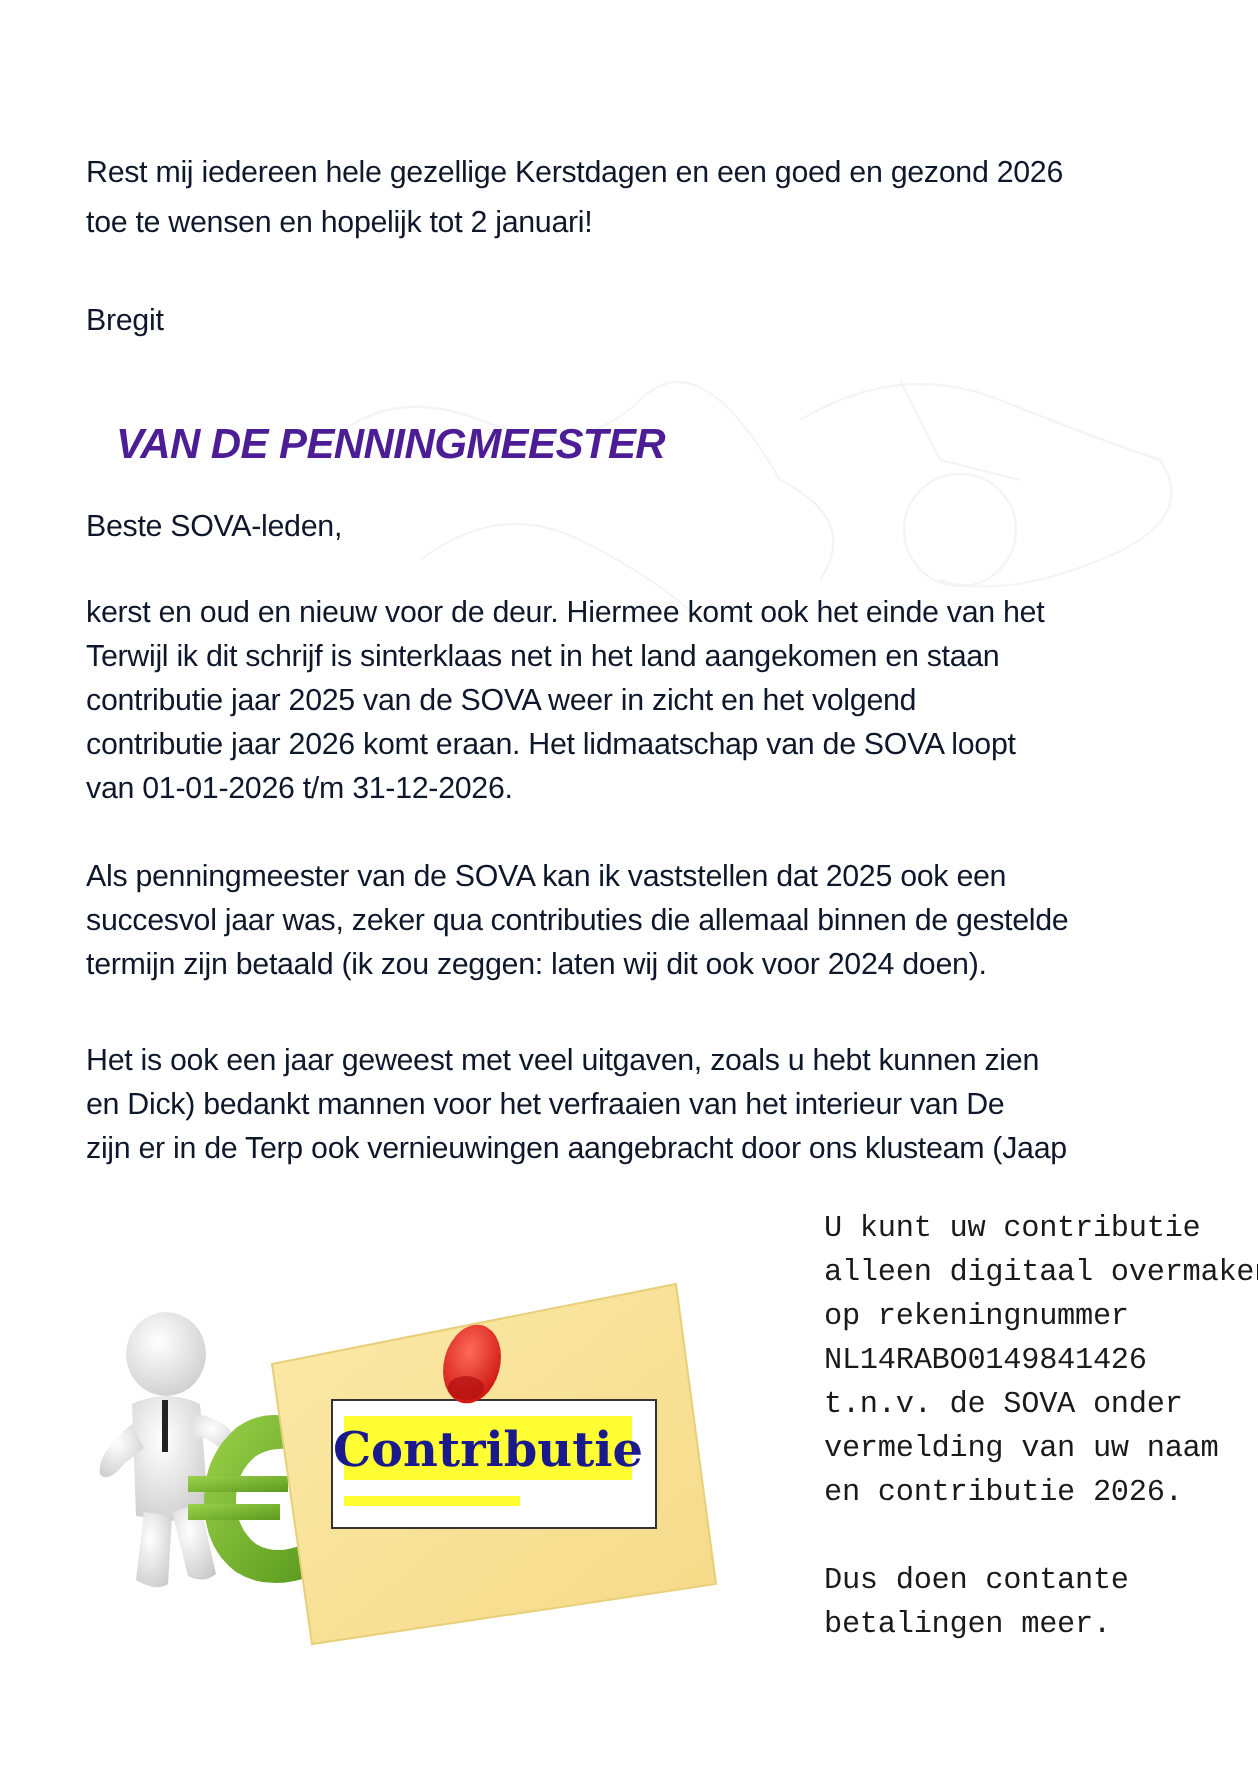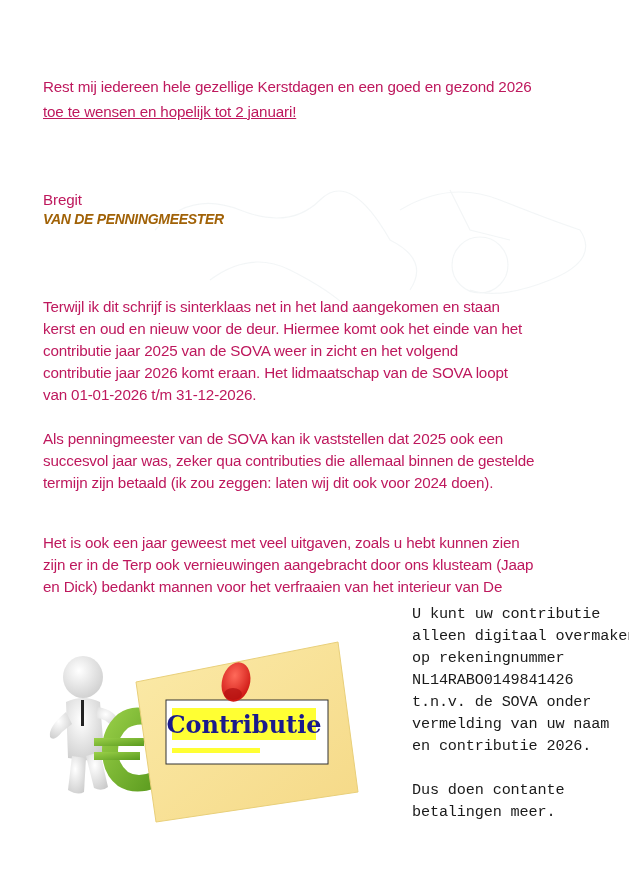--- a/index.html
+++ b/index.html
@@ -6,29 +6,29 @@
     body {
       width: 629px; height: 892px; position: relative; overflow: hidden;
       font-family: "DejaVu Sans", sans-serif;
       color: #1a1a1a;
     }
     .page { position: absolute; left: 0; top: 0; width: 629px; height: 892px; }
     .watermark { position: absolute; left: 150px; top: 170px; width: 460px; height: 150px; opacity: 0.55; }
     .txt {
       position: absolute; left: 43px;
       font-family: "Liberation Sans", sans-serif;
-      font-size: 15.2px; line-height: 22px; color: #be185d;
+      font-size: 15.2px; line-height: 22px; color: #0f172a;
       letter-spacing: -0.15px;
     }
     .txt p { margin: 0; white-space: nowrap; }
     .heading {
-      position: absolute; left: 43px; top: 211px;
+      position: absolute; left: 58px; top: 211px;
       font-family: "Liberation Sans", sans-serif;
       font-weight: bold; font-style: italic;
-      font-size: 14px; color: #a16207; letter-spacing: -0.3px;
+      font-size: 21px; color: #4c1d95; letter-spacing: -0.3px;
     }
     .side {
       position: absolute; left: 412px; top: 603px;
       font-family: Liberation Mono, monospace;
       font-size: 15.2px; line-height: 22px; color: #1a1a1a; letter-spacing: -0.15px;
     }
     .side p { margin: 0; white-space: nowrap; }
     .illus { position: absolute; left: 38px; top: 632px; width: 350px; height: 195px; }
     .note-label {
       font-family: "DejaVu Serif", serif; font-weight: bold;
@@ -44,48 +44,51 @@
       <path d="M5 60 Q40 20 90 40 T170 30 T240 70 Q280 90 260 120"></path>
       <path d="M250 40 Q300 10 350 30 T430 60 Q450 90 400 110 T320 120"></path>
       <path d="M60 110 Q100 80 140 100 T200 140"></path>
       <circle cx="330" cy="95" r="28"></circle>
       <path d="M300 20 L320 60 L360 70"></path>
     </g>
   </svg>
 
   <div class="txt" style="top:74px;">
     <p style="line-height:25px;">Rest mij iedereen hele gezellige Kerstdagen en een goed en gezond 2026</p>
-    <p style="line-height:25px;text-decoration:underline;">toe te wensen en hopelijk tot 2 januari!</p>
+    <p style="line-height:25px;">toe te wensen en hopelijk tot 2 januari!</p>
   </div>
 
-  <div class="txt" style="top:150px;margin-top:39px;">
+  <div class="txt" style="top:150px;">
     <p>Bregit</p>
   </div>
 
   <div class="heading">VAN DE PENNINGMEESTER</div>
 
+  <div class="txt" style="top:253px;">
+    <p>Beste  SOVA-leden,</p>
+  </div>
 
   <div class="txt" style="top:296px;">
+    <p>kerst en oud en nieuw voor de deur. Hiermee komt ook het  einde van het</p>
     <p>Terwijl ik dit schrijf is sinterklaas net in het land aangekomen en staan</p>
-    <p>kerst en oud en nieuw voor de deur. Hiermee komt ook het  einde van het</p>
     <p>contributie jaar 2025 van de SOVA weer in zicht en het volgend</p>
     <p>contributie jaar 2026 komt eraan. Het lidmaatschap van de SOVA loopt</p>
     <p>van 01-01-2026 t/m 31-12-2026.</p>
   </div>
 
   <div class="txt" style="top:428px;">
     <p>Als penningmeester van de SOVA kan ik vaststellen dat 2025 ook een</p>
     <p>succesvol jaar was, zeker qua contributies die allemaal binnen de gestelde</p>
     <p>termijn zijn betaald (ik zou zeggen: laten wij dit ook voor 2024 doen).</p>
   </div>
 
-  <div class="txt" style="top:532px;">
+  <div class="txt" style="top:520px;">
     <p>Het is ook een jaar geweest met veel uitgaven, zoals u hebt kunnen zien</p>
+    <p>en Dick) bedankt mannen voor het verfraaien van het interieur van De</p>
     <p>zijn er in de Terp ook vernieuwingen aangebracht door ons klusteam (Jaap</p>
-    <p>en Dick) bedankt mannen voor het verfraaien van het interieur van De</p>
   </div>
 
   <div class="side">
     <p>U kunt uw contributie</p>
     <p>alleen digitaal overmaken</p>
     <p>op rekeningnummer</p>
     <p>NL14RABO0149841426</p>
     <p>t.n.v. de SOVA onder</p>
     <p>vermelding van uw naam</p>
     <p>en contributie 2026.</p>

